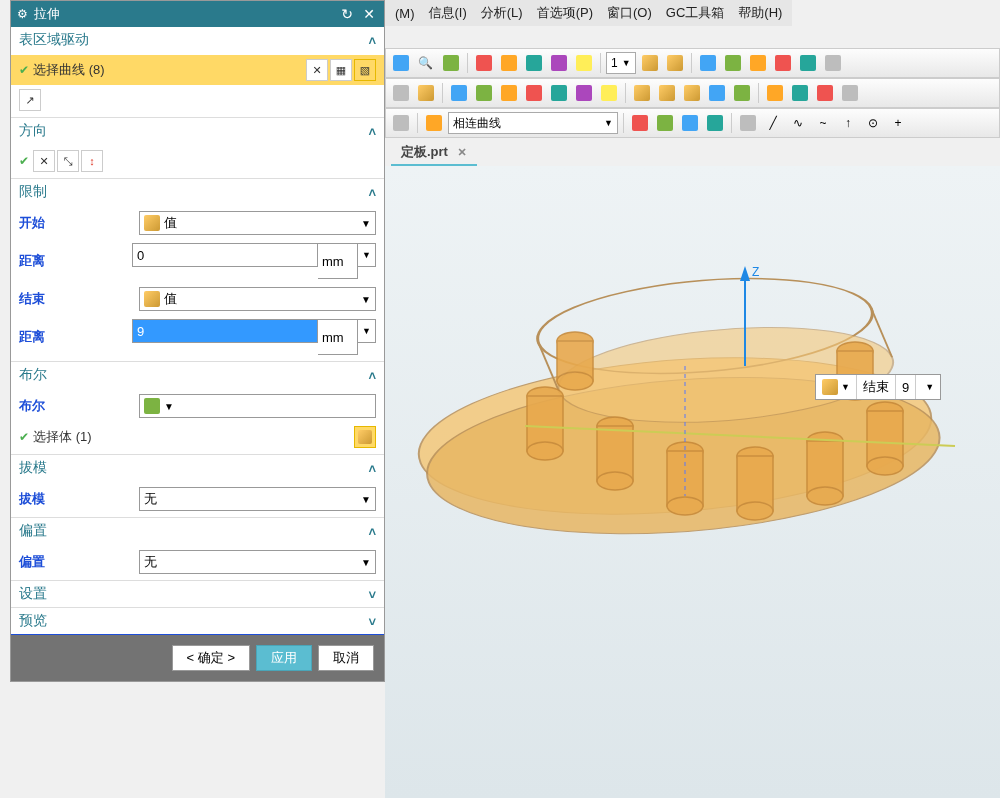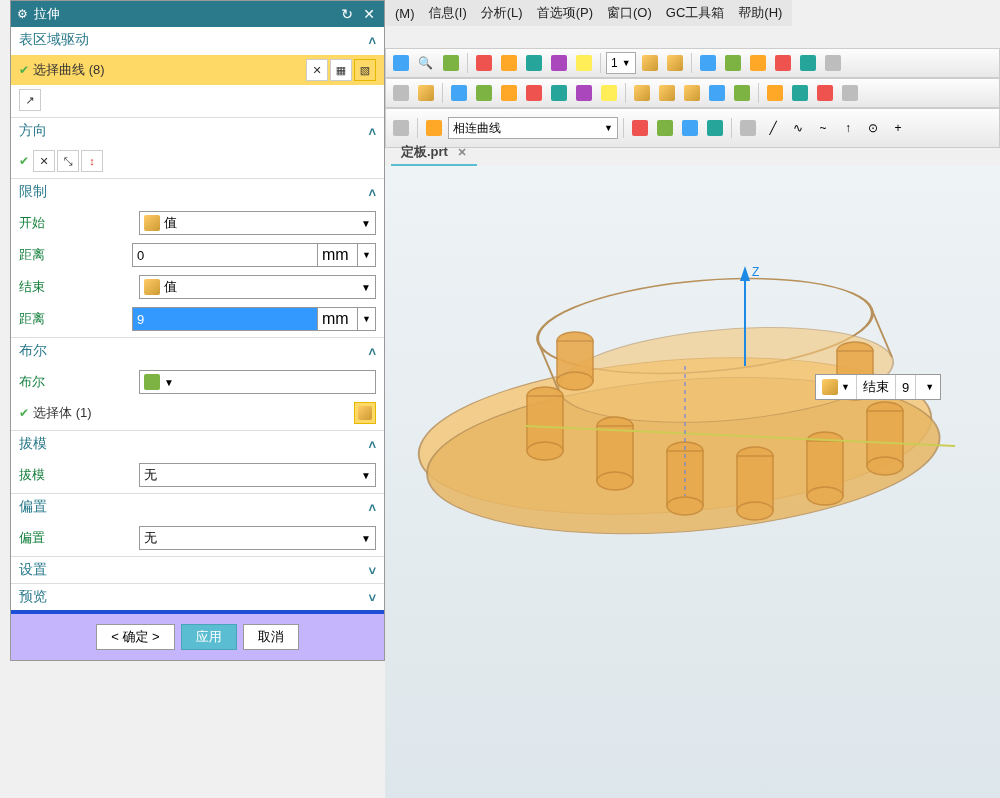--- a/index.html
+++ b/index.html
@@ -20,48 +20,48 @@
 
 .row { display: flex; align-items: center; padding: 4px 8px; font-size: 13px; color: #333; min-height: 28px; }
 .row.selected { background: #ffd966; }
 .row .check { color: #4caf50; margin-right: 4px; font-size: 12px; }
 .row .label { flex: 1; }
 .row .icon-group { display: flex; gap: 2px; }
 .row .ibtn { width: 22px; height: 22px; border: 1px solid #ccc; display: flex; align-items: center; justify-content: center; font-size: 11px; background: #fff; cursor: pointer; }
 .row .ibtn.hl { background: #ffd966; border-color: #e6b800; }
 
 .form-row { display: flex; align-items: center; padding: 4px 8px; font-size: 13px; }
-.form-row .flabel { width: 120px; color: #15803d; }
+.form-row .flabel { width: 120px; color: #1d4ed8; font-weight: bold; }
 .form-row select, .form-row .combo { flex: 1; height: 24px; border: 1px solid #999; font-size: 13px; padding: 0 4px; background: #fff; }
 .form-row .combo { display: flex; align-items: center; }
 .form-row .combo .cicon { width: 16px; height: 16px; margin-right: 4px; display: inline-block; }
 .form-row .combo .ctext { flex: 1; }
 .form-row .combo .carrow { font-size: 10px; }
 .form-row input[type=text] { width: 70px; height: 24px; border: 1px solid #999; padding: 0 4px; font-size: 13px; }
 .form-row input.active { background: #3399ff; color: #fff; }
-.form-row .unit { width: 40px; height: 24px; border: 1px solid #999; border-left: none; display: flex; align-items: center; padding: 0 4px; font-size: 16px; text-align: right; }
+.form-row .unit { width: 40px; height: 36px; border: 1px solid #999; border-left: none; display: flex; align-items: center; padding: 0 4px; font-size: 13px; text-align: right; }
 .form-row .dd { width: 18px; height: 24px; border: 1px solid #999; border-left: none; display: flex; align-items: center; justify-content: center; font-size: 9px; cursor: pointer; }
 .form-row .num-wrap { display: flex; flex: 1; }
 .form-row .num-wrap input { flex: 1; width: auto; }
 
 .chk-row { display: flex; align-items: center; padding: 4px 8px; font-size: 13px; }
 .chk-row input { margin-right: 6px; }
 
-.dialog-footer { display: flex; justify-content: center; gap: 6px; padding: 10px; background: #c4b5fd; border-top: 4px solid #1d4ed8; }
+.dialog-footer { display: flex; justify-content: flex-end; gap: 6px; padding: 10px; background: #737373; border-top: 1px solid #1d4ed8; }
 .dialog-footer button { height: 26px; padding: 0 14px; font-size: 13px; border: 1px solid #999; background: #fff; cursor: pointer; }
 .dialog-footer button.primary { background: #5bbdd1; color: #fff; border-color: #4aa5b8; }
 
 
 .app-bg { position: absolute; left: 0; top: 0; width: 1000px; height: 798px; }
 .menubar { position: absolute; left: 385px; top: 0; height: 26px; display: flex; align-items: center; gap: 14px; font-size: 13px; color: #222; background: #e6e6e6; padding: 0 10px; }
 
 .toolbar { position: absolute; left: 385px; width: 615px; background: linear-gradient(#fdfdfd,#e8e8e8); border: 1px solid #ccc; display: flex; align-items: center; gap: 3px; padding: 2px 4px; flex-wrap: nowrap; overflow: hidden; }
 .tb1 { top: 48px; height: 30px; }
 .tb2 { top: 78px; height: 30px; }
-.tb3 { top: 108px; height: 40px; }
+.tb3 { top: 108px; height: 30px; }
 .toolbar .tool { width: 22px; height: 22px; border: 1px solid transparent; display: flex; align-items: center; justify-content: center; font-size: 12px; cursor: pointer; }
 .toolbar .sep { width: 1px; height: 20px; background: #ccc; margin: 0 2px; }
 .toolbar .tdd { display: flex; align-items: center; border: 1px solid #aaa; height: 22px; padding: 0 4px; font-size: 12px; background: #fff; }
 .toolbar .tdd .ar { margin-left: 4px; font-size: 9px; }
 
 .tabbar { position: absolute; left: 385px; top: 140px; height: 26px; display: flex; align-items: center; font-size: 13px; padding: 0 6px; color: #444; }
 .tabbar .tab { padding: 3px 10px; border-bottom: 2px solid #5bbdd1; font-weight: bold; }
 .tabbar .x { margin-left: 6px; font-size: 11px; color: #888; cursor: pointer; }
 
 .viewport { position: absolute; left: 385px; top: 166px; width: 615px; height: 632px; background: linear-gradient(#eef3f5,#dde6ea); }

